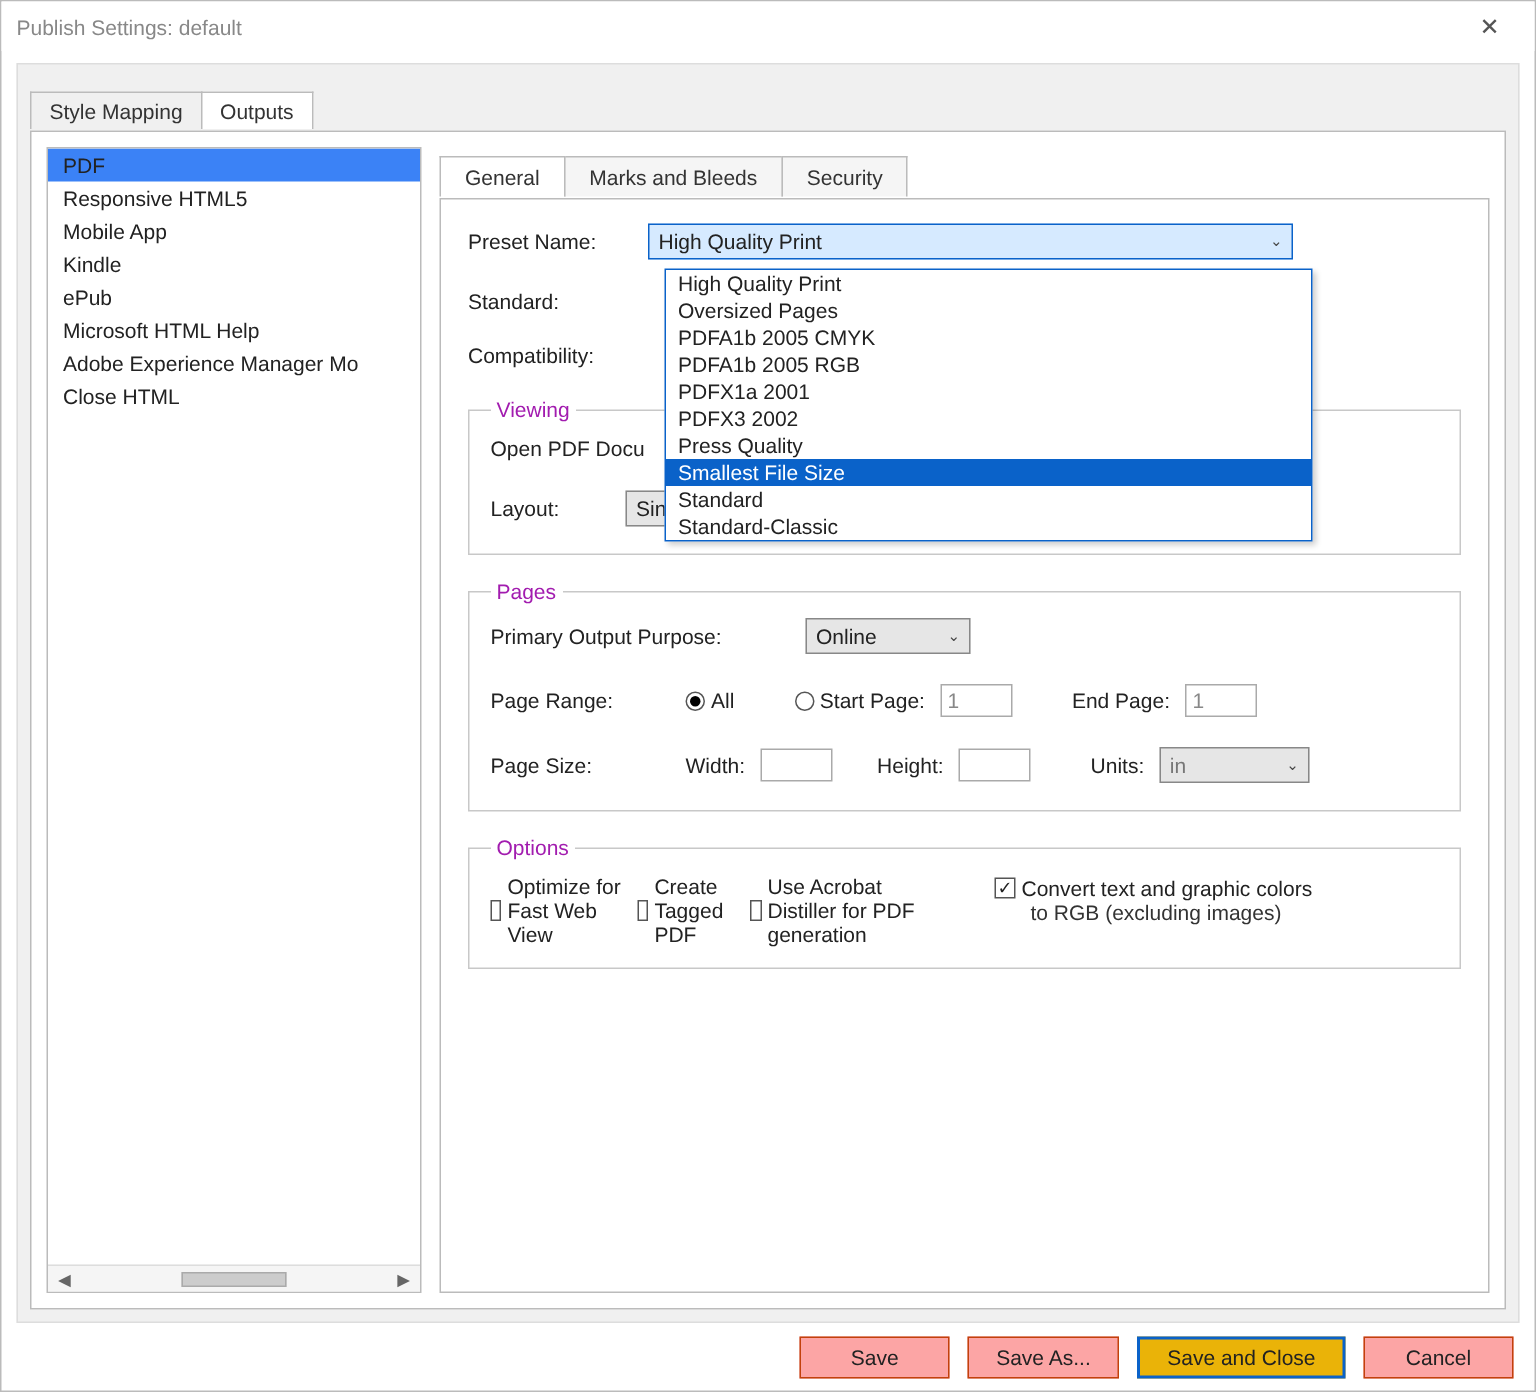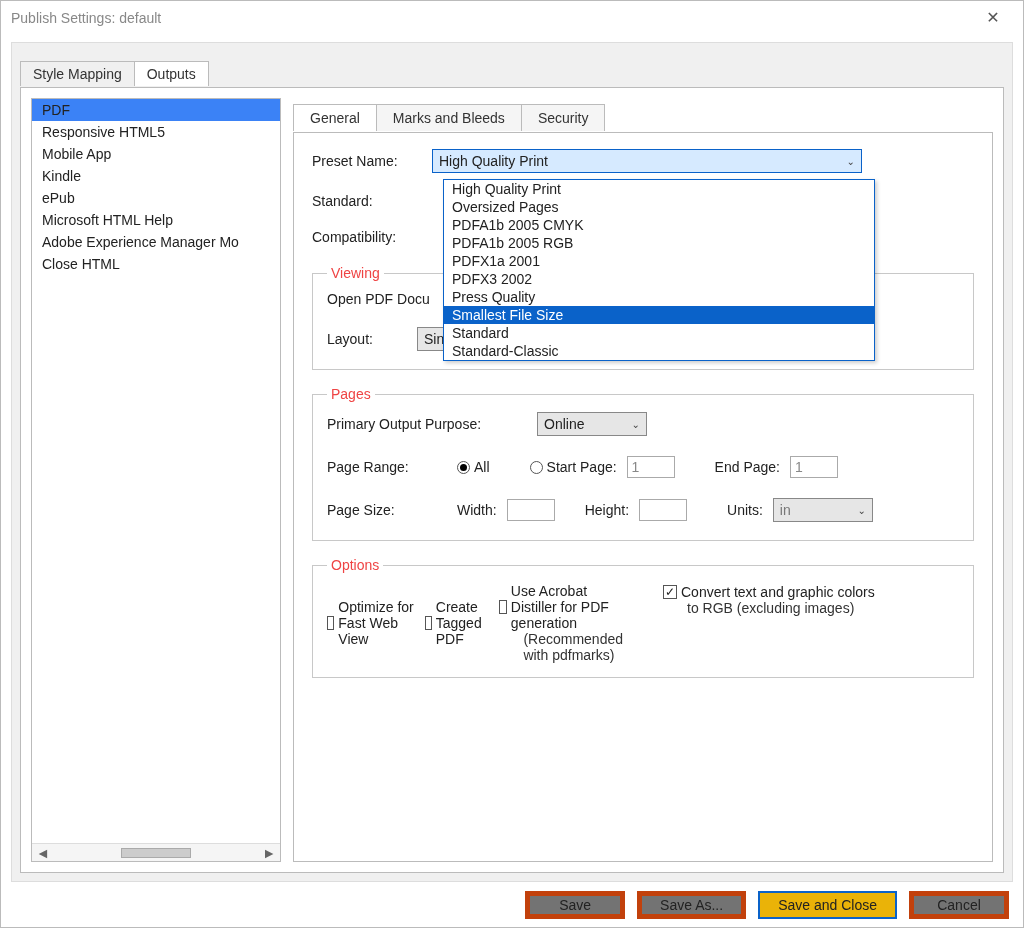--- a/index.html
+++ b/index.html
@@ -74,21 +74,21 @@
     .combo.preset {
       width: 430px; background: #d6eaff; border: 1px solid #0a62c9;
     }
     .combo.layout { width: 270px; }
     .combo.purpose { width: 110px; }
     .combo.units { width: 100px; background:#e6e6e6; color:#777; }
 
     fieldset {
       border: 1px solid #c8c8c8; margin: 0 0 16px 0; padding: 10px 14px 14px 14px;
     }
-    legend { padding: 0 4px; color: #ef4444; }
+    legend { padding: 0 4px; color: #a21caf; }
 
     .radio, .check {
       display: inline-flex; align-items: center; gap: 4px; cursor: default;
     }
     .radio .r { width: 13px; height: 13px; border: 1px solid #555; border-radius: 50%; display: inline-flex; align-items:center; justify-content:center;}
     .radio .r.on::after { content:""; width:7px; height:7px; background:#000; border-radius:50%; }
     .check .c { width: 14px; height: 14px; border: 1px solid #555; display:inline-flex; align-items:center; justify-content:center; font-size:12px; line-height:1; }
     .check .c.on::after { content: "✓"; }
 
     .txt { border: 1px solid #aaa; height: 22px; padding: 0 4px; background:#fff; }
@@ -103,21 +103,21 @@
     }
     .dropdown .opt { padding: 1px 8px; cursor: default; }
     .dropdown .opt.sel { background: #0a62c9; color: #fff; }
 
     
     .button-bar {
       height: 46px; display: flex; align-items: center; justify-content: flex-end;
       gap: 12px; padding: 0 14px;
     }
     .btn {
-      min-width: 100px; height: 28px; border: 5px solid #c2410c; background: #737373;
+      min-width: 100px; height: 28px; border: 1px solid #c2410c; background: #fca5a5;
       display: inline-flex; align-items: center; justify-content: center; padding: 0 18px;
       cursor: default;
     }
     .btn.primary { border: 2px solid #0a62c9; background: #eab308; }
 
     .options-grid { display: flex; gap: 40px; }
     .options-col { flex: 1; display: flex; gap: 10px; }
     .sub { color: #333; margin-left: 24px; }
 
     .general-upper { position: relative; } 
@@ -262,21 +262,20 @@
                     </span>
                   <span class="check">
                       <span class="c"></span>
                       <span>Create Tagged PDF</span>
                     </span>
                   <div>
                     <span class="check">
                         <span class="c"></span>
                         <span>Use Acrobat Distiller for PDF generation</span>
                       </span>
-                    <div class="sub">(Recommended with pdfmarks)</div>
                   </div>
                 </div>
                 <div class="options-col">
                   <div>
                     <span class="check">
                         <span class="c on"></span>
                         <span>Convert text and graphic colors</span>
                       </span>
                     <div class="sub">to RGB (excluding images)</div>
                   </div>

